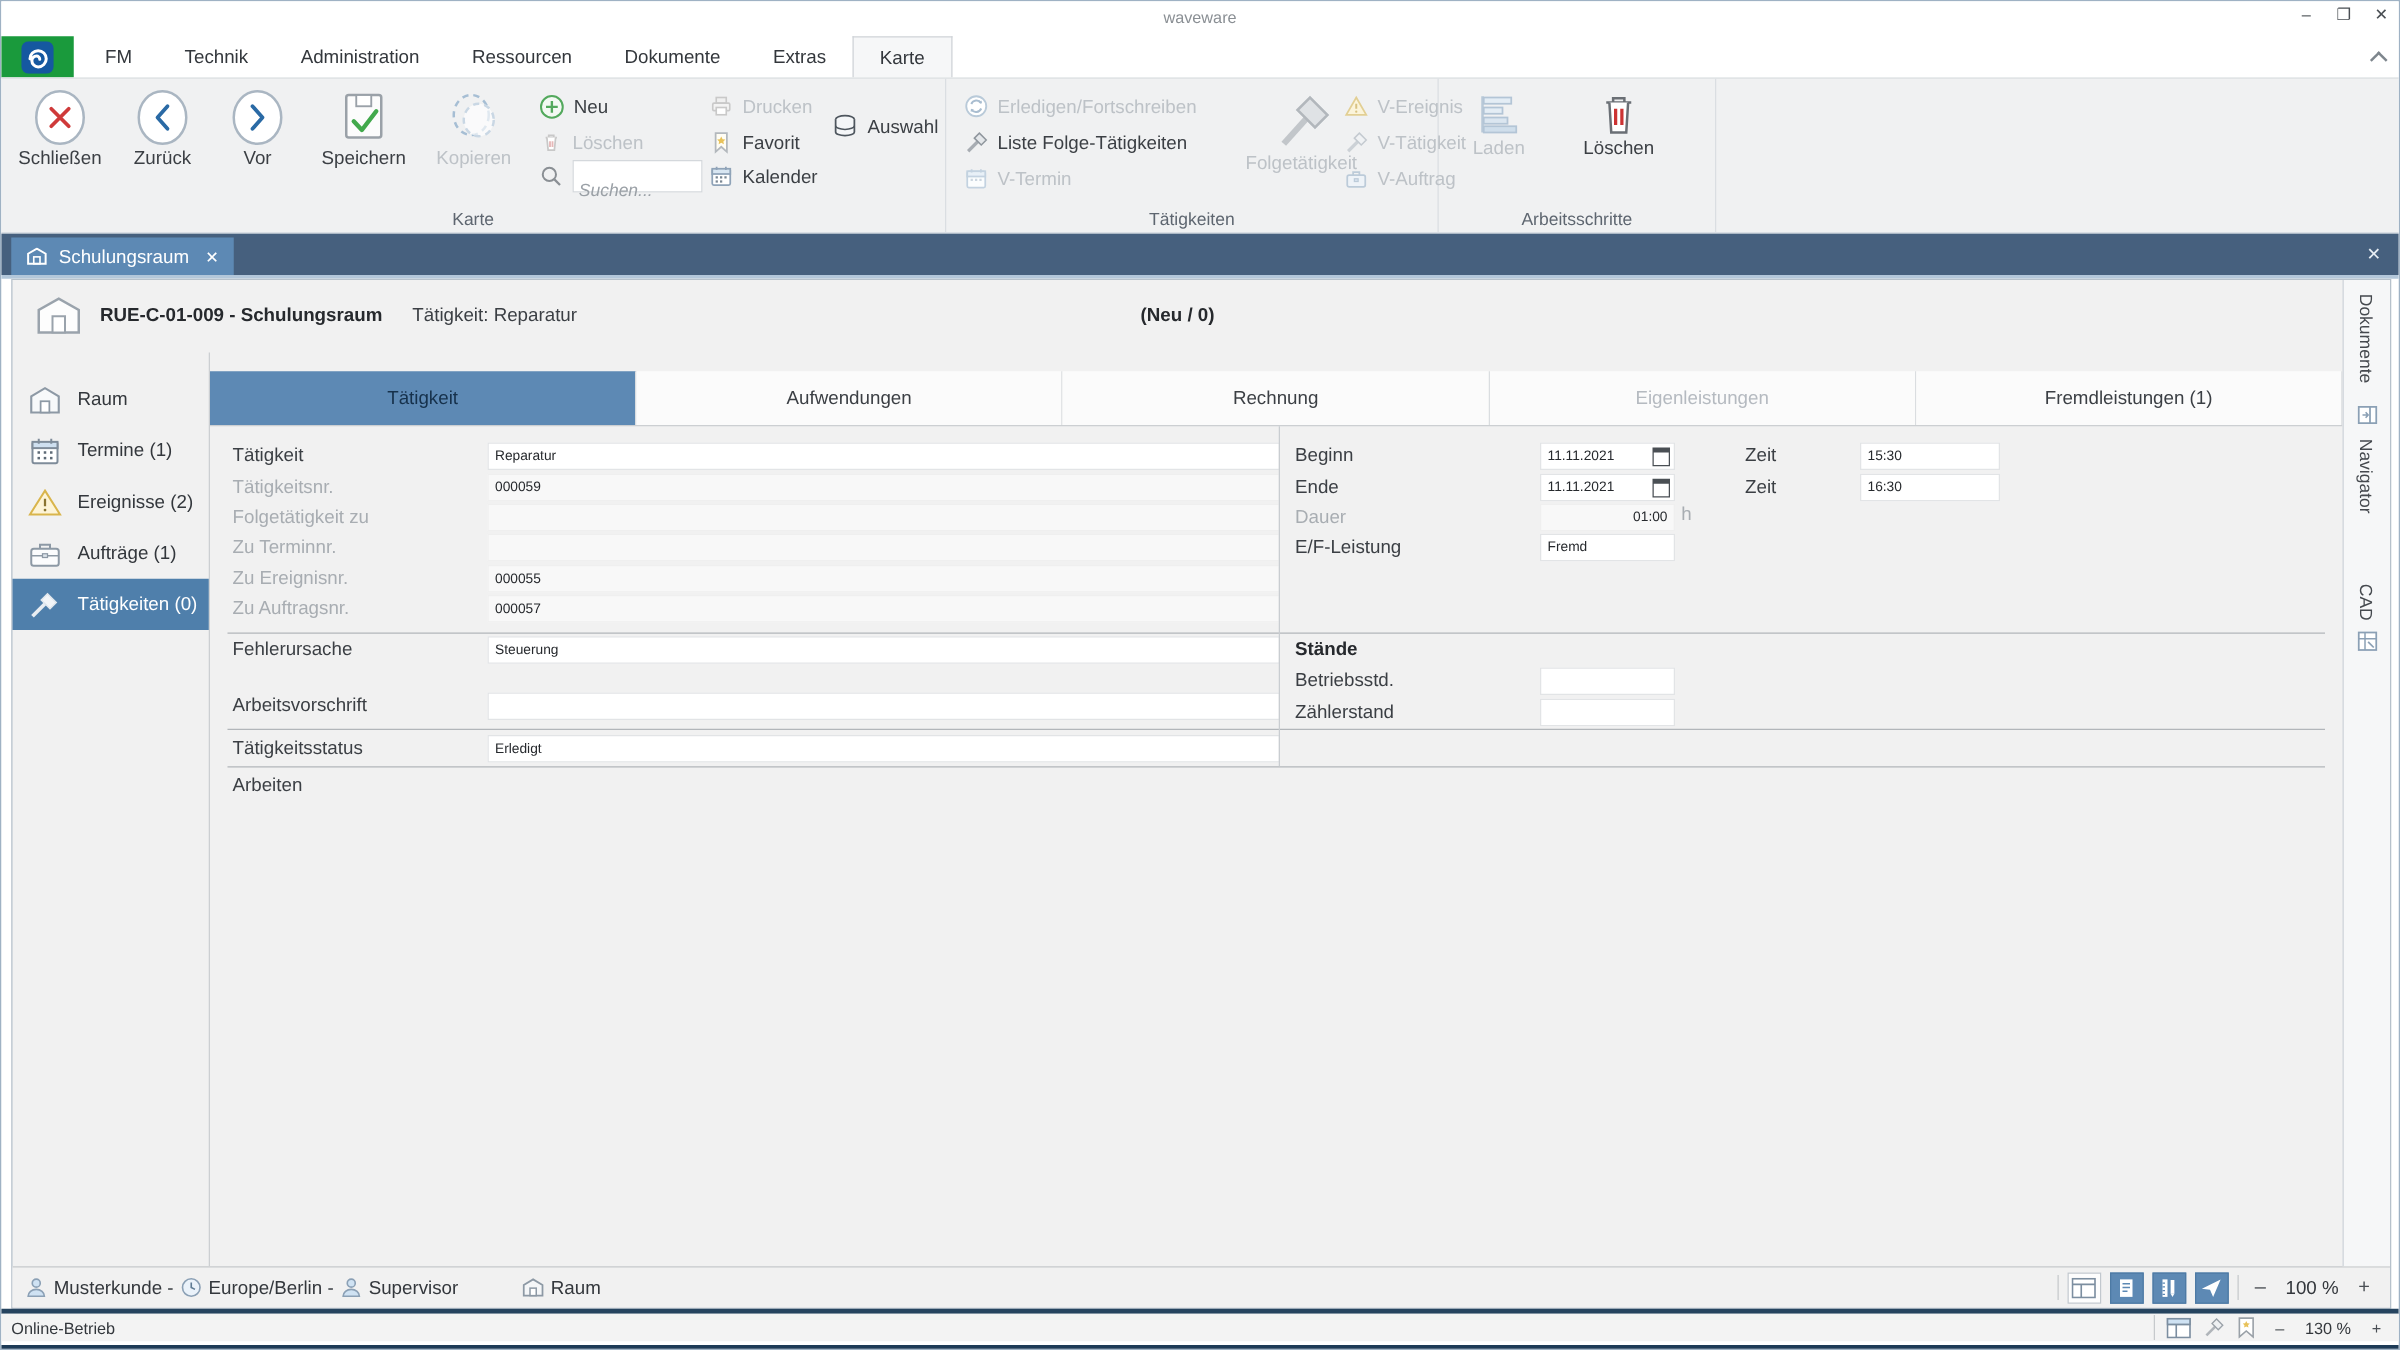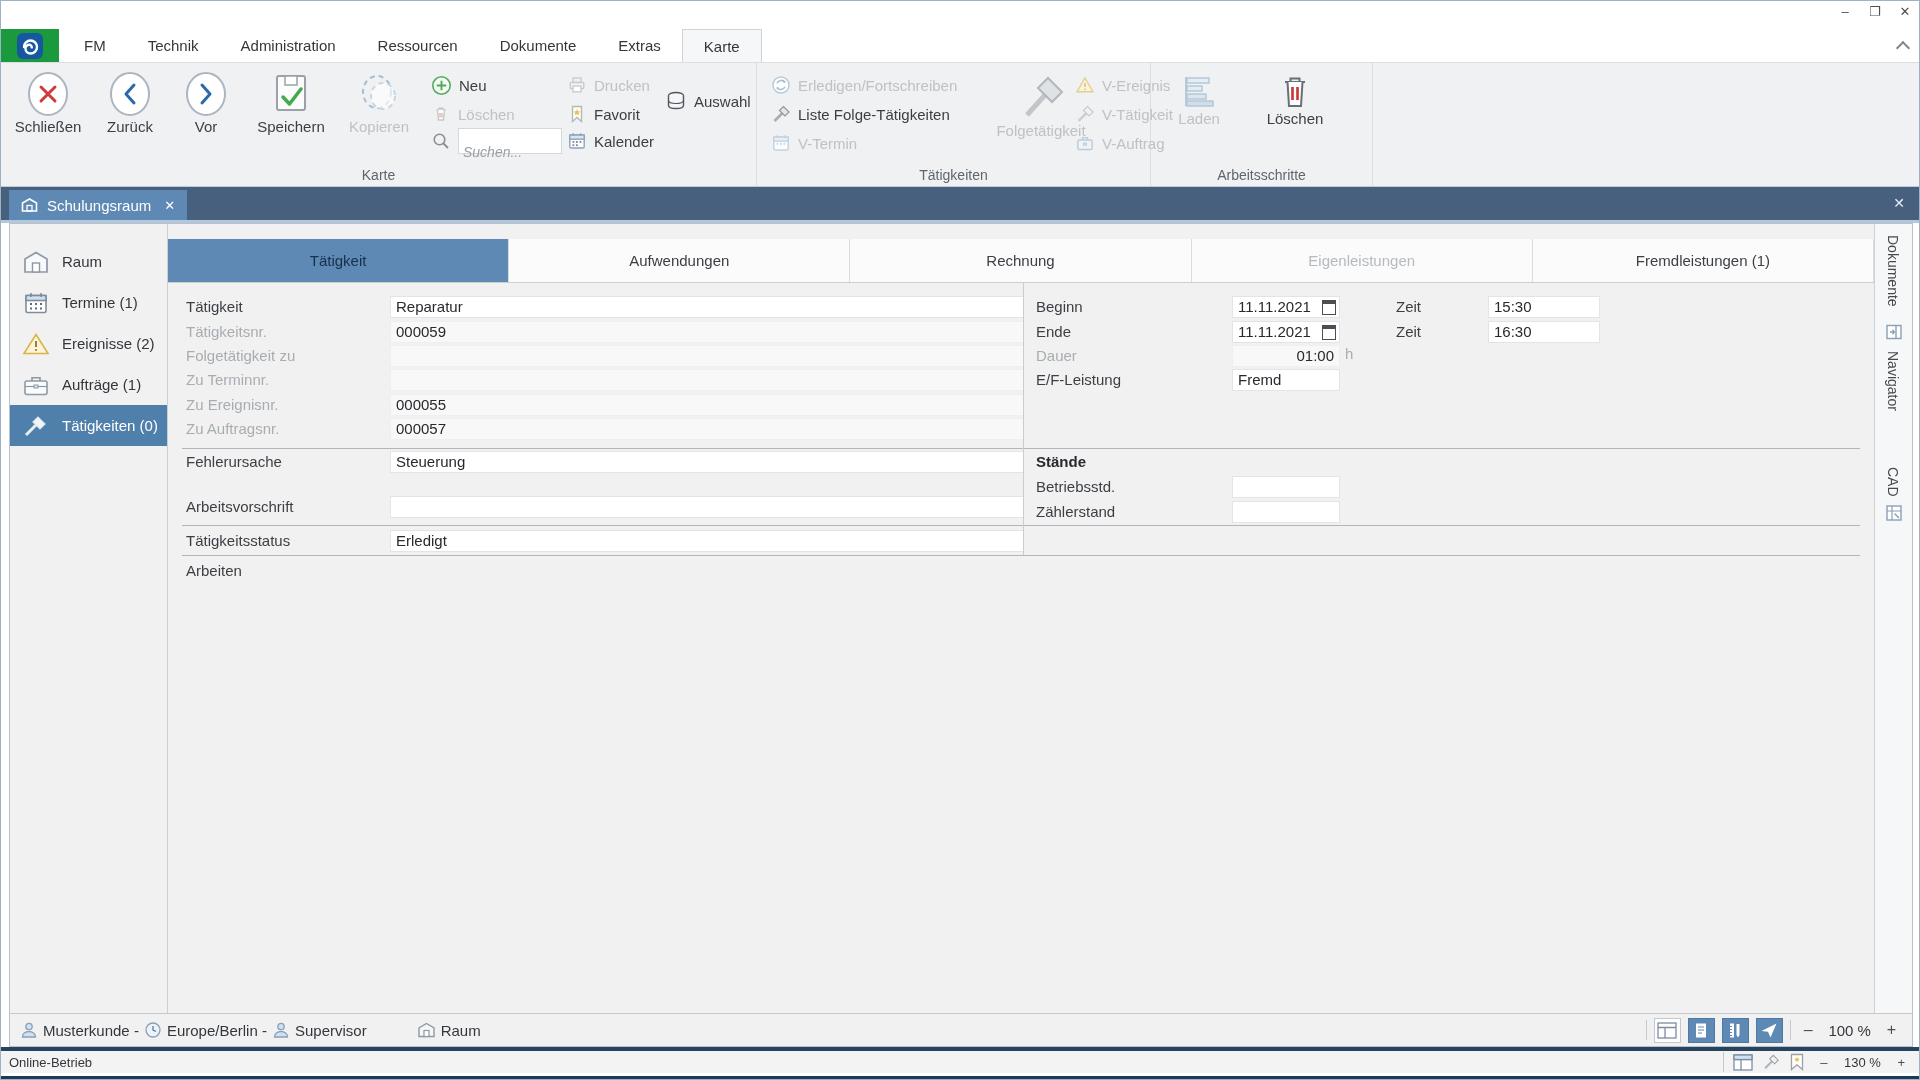--- a/index.html
+++ b/index.html
@@ -59,21 +59,21 @@
 
   .form-area { flex:1; position:relative; min-width:0; }
   .tabstrip { position:absolute; top:15px; left:0; right:0; height:44px; display:flex; border-bottom:1px solid #cccfd2; }
   .tab { flex:1; background:#fbfbfb; border-right:1px solid #dadde0; display:flex; align-items:center; justify-content:center; font-size:15px; color:#3b3f44; }
   .tab.active { background:#5d89b4; color:#16314b; }
   .tab.disabled { color:#b5bac0; }
 
   .flabel { position:absolute; font-size:15px; color:#3b3f44; height:22px; line-height:22px; white-space:nowrap; }
   .flabel.dim { color:#a8adb2; }
   .flabel.bold { font-weight:bold; color:#26292d; }
-  .ffield { position:absolute; height:22px; background:#fff; border:1px solid #e2e4e6; font-size:15px; line-height:20px; padding:0 5px; color:#26292d; white-space:nowrap; overflow:hidden; }
+  .ffield { position:absolute; height:22px; background:#fff; border:1px solid #e2e4e6; font-size:11px; line-height:20px; padding:0 5px; color:#26292d; white-space:nowrap; overflow:hidden; }
   .ffield.ro { background:#f8f8f8; border-color:#efefef; }
   .ffield.right { text-align:right; }
   .sepline { position:absolute; left:14px; right:14px; height:1px; background:#b2b6ba; }
   .vline { position:absolute; width:1px; background:#c9cdd1; }
   .cal-ico { position:absolute; right:3px; top:3px; width:14px; height:15px; border:1.5px solid #4a4f54; border-top:4px solid #4a4f54; }
   .worktext { position:absolute; background:#bfd4e7; border:1px solid #aec6dc; font-size:15px; color:#1e2226; padding:2px 5px; }
   .caret { display:inline-block; width:1.5px; height:16px; background:#222; vertical-align:-3px; margin-left:1px; }
 
   
   .side-strip { width:38px; border-left:1px solid #cdd2d7; background:#f6f7f8; position:relative; }
@@ -98,20 +98,21 @@
   .os-right .zoomtxt { font-size:13px; min-width:40px; }
   .os-right .zbtn { font-size:13px; }
   .bottom-strip { position:absolute; top:1075px; left:0; right:0; height:5px; background:#1d3a56; }
 </style>
 </head>
 <body>
 
 <div id="app">
 
   <div class="titlebar">
+    <div class="win-title">waveware</div>
     <div class="winbtns">
       <div class="winbtn">–</div>
       <div class="winbtn">❐</div>
       <div class="winbtn">✕</div>
     </div>
   </div>
 
   <div class="menubar">
     <div class="logo">
       <svg width="26" height="26" viewBox="0 0 26 26">
@@ -335,20 +336,31 @@
       <span class="doctab-close">✕</span>
     </div>
     <div class="bar-close">✕</div>
   </div>
   <div class="doc-underline"></div>
 
   <div class="content">
     <div class="content-top">
       <div class="content-main">
 
+        <div class="record-header">
+          <div class="rh-left">
+            <svg width="38" height="31" viewBox="0 0 38 31">
+              <path d="M3 29 V11 L19 2 L35 11 V29 Z" fill="#fdfdfd" stroke="#9aa3ac" stroke-width="2"></path>
+              <rect x="14" y="16" width="10" height="13" fill="#fff" stroke="#9aa3ac" stroke-width="1.6"></rect>
+            </svg>
+            <span class="rh-title">RUE-C-01-009 - Schulungsraum</span>
+            <span class="rh-sub">Tätigkeit: Reparatur</span>
+          </div>
+          <div class="rh-state">(Neu / 0)</div>
+        </div>
 
         <div class="workspace">
 
           <div class="side-nav">
             <div class="nav-item">
               <svg width="28" height="24" viewBox="0 0 28 24">
                 <path d="M3 22 V9 L14 2.5 L25 9 V22 Z" fill="#f7f9fa" stroke="#8d99a5" stroke-width="1.7"></path>
                 <rect x="10.5" y="13" width="7" height="9" fill="#fff" stroke="#8d99a5" stroke-width="1.4"></rect>
               </svg>
               <span>Raum</span>

